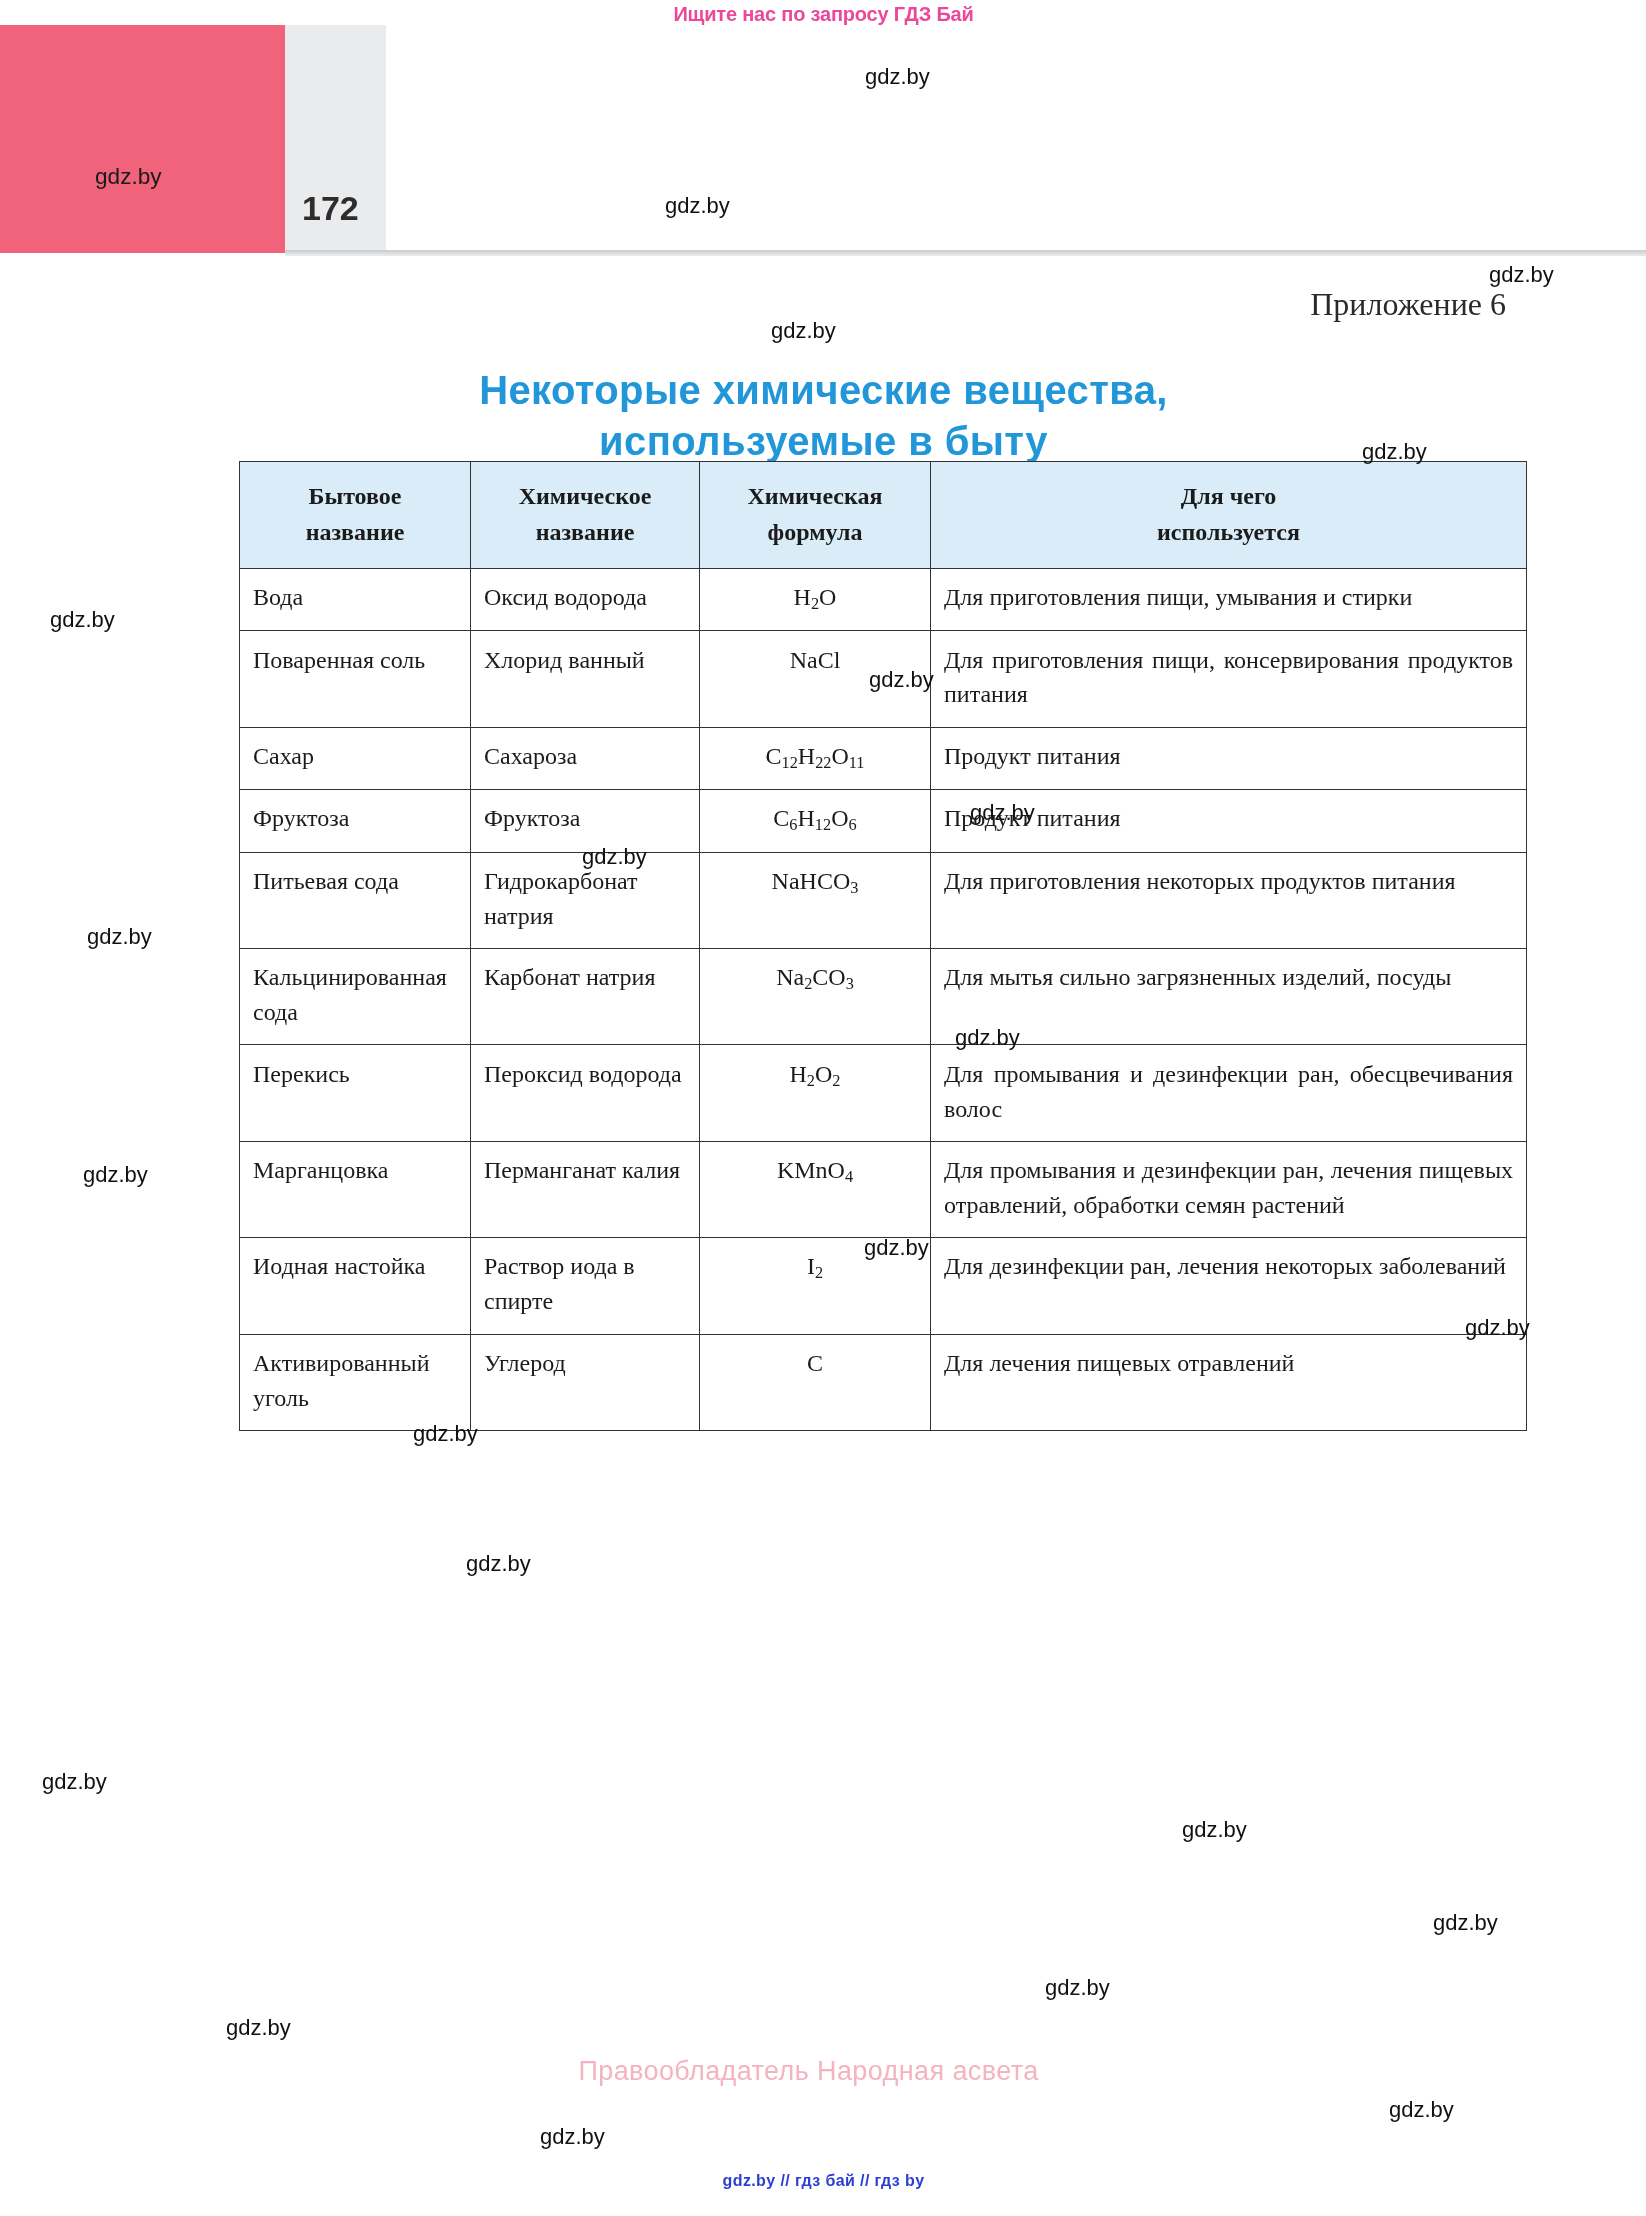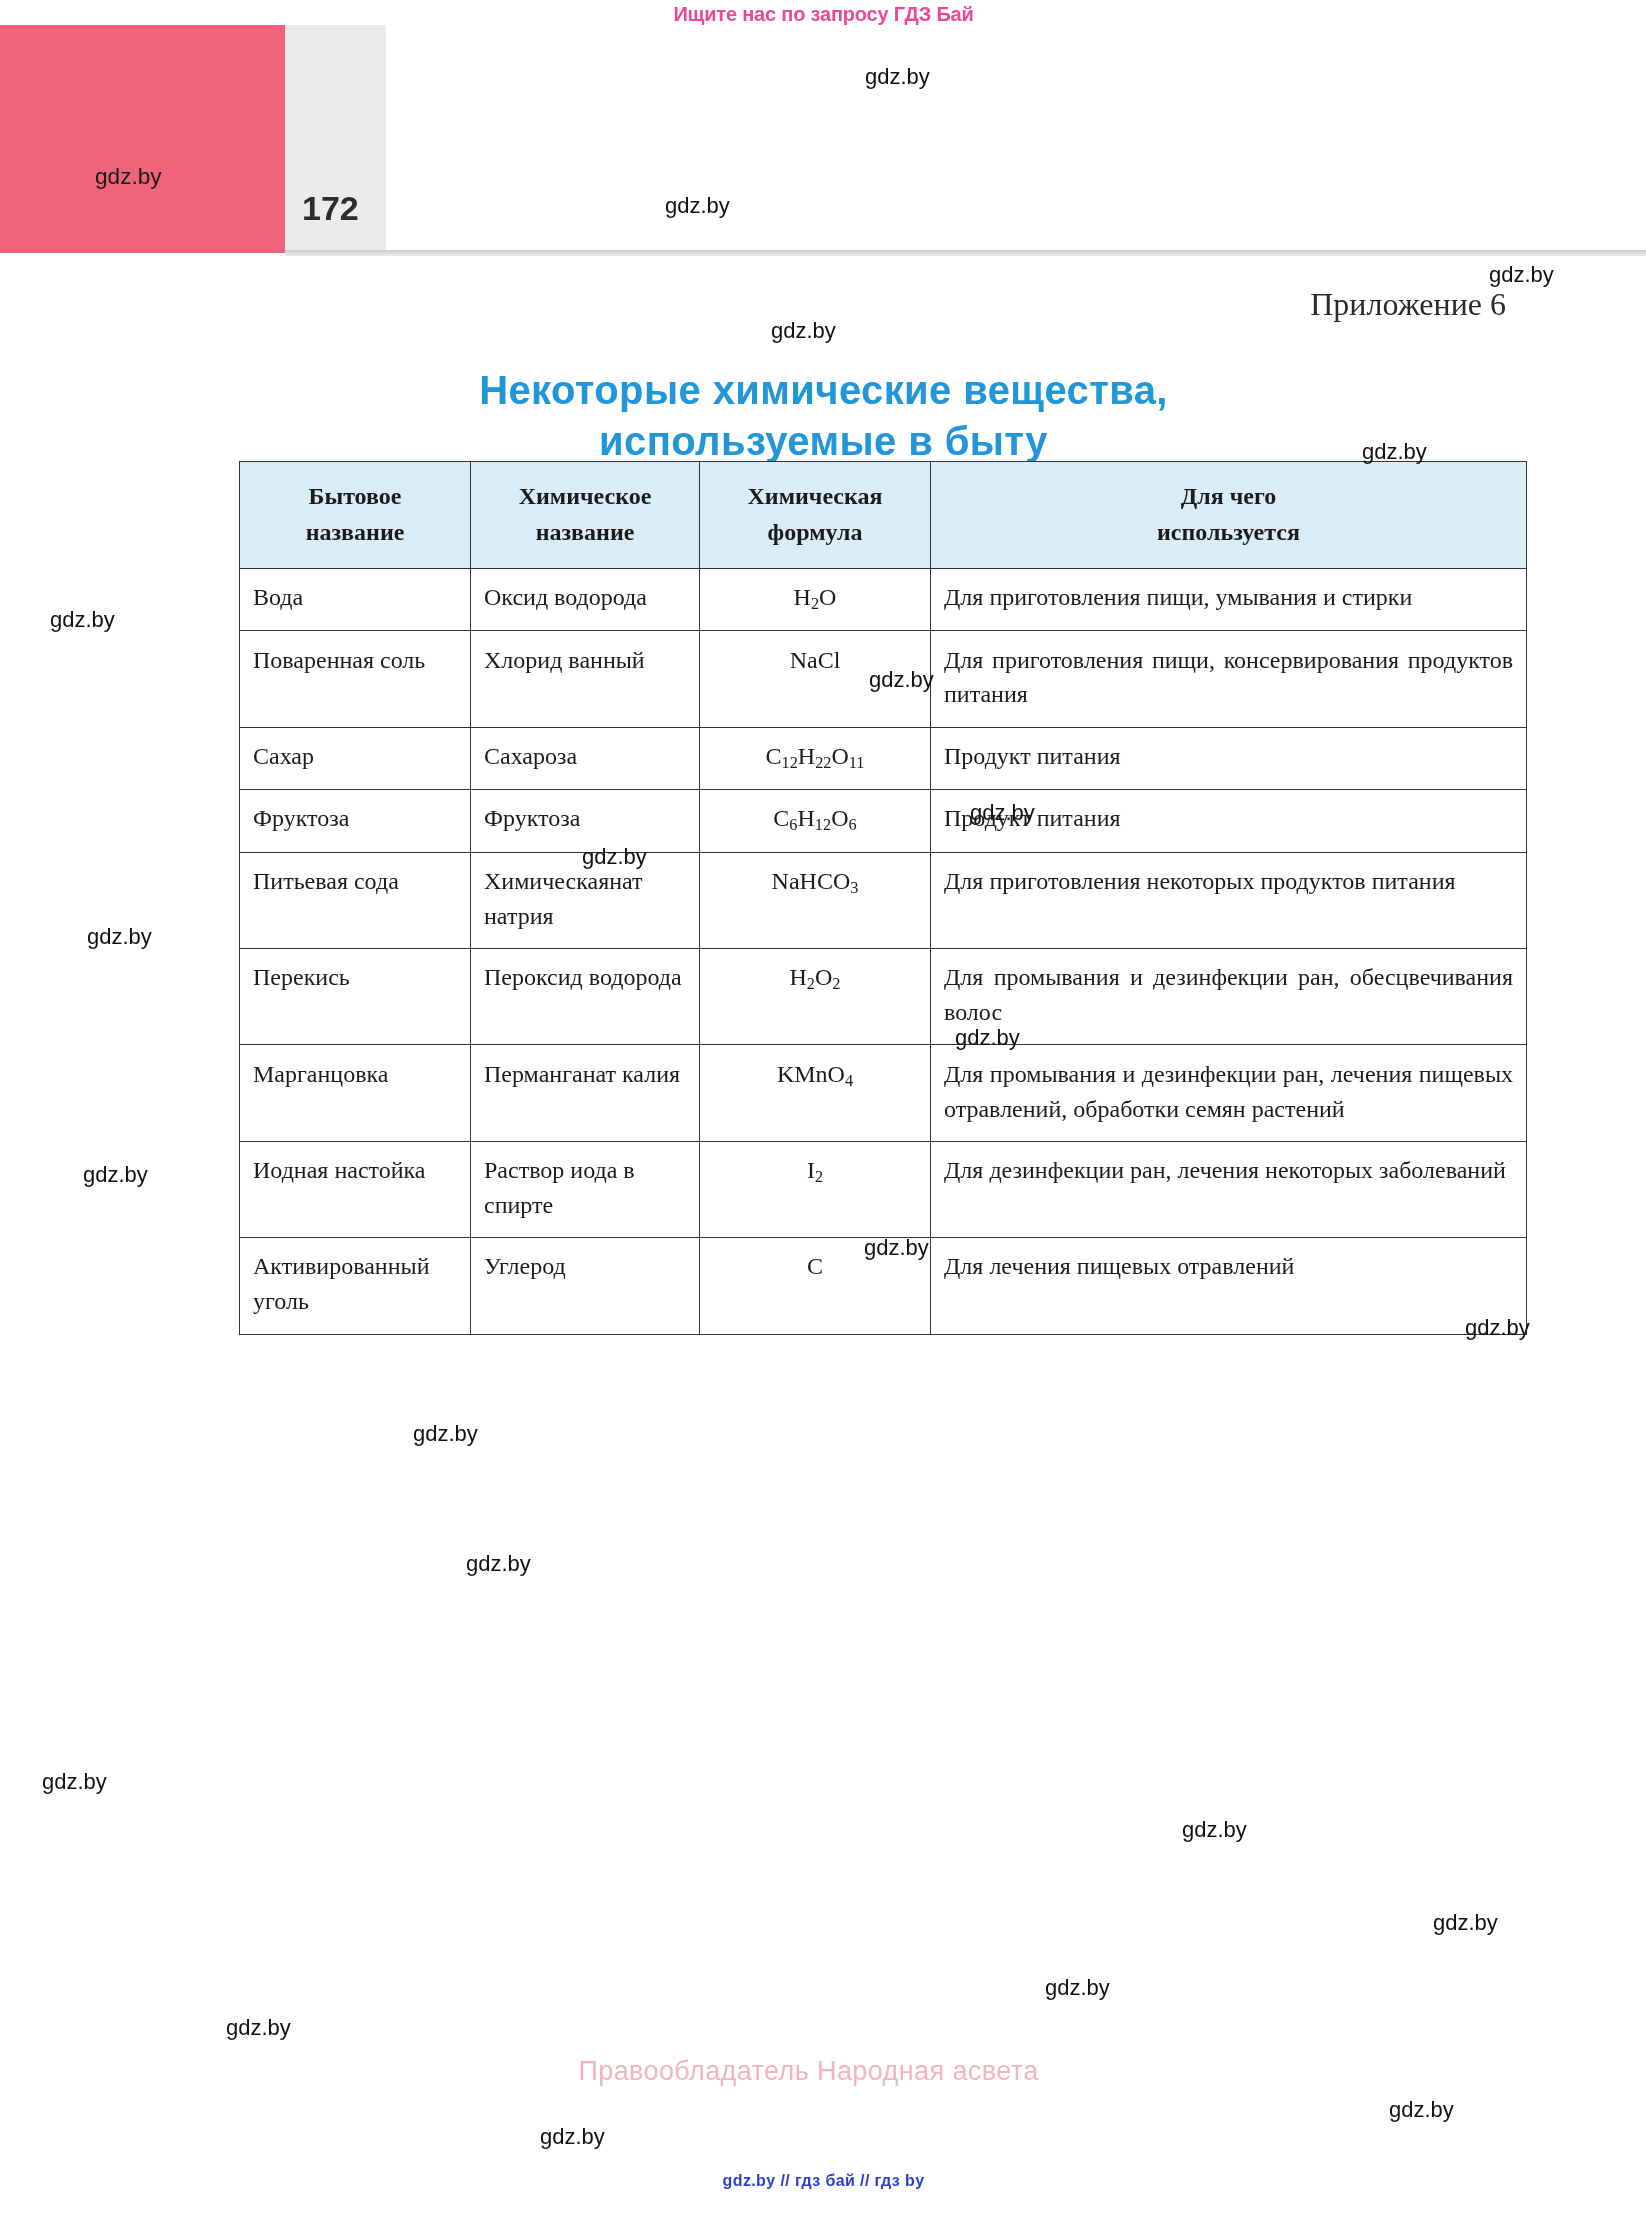--- a/index.html
+++ b/index.html
@@ -243,23 +243,29 @@
           <td class="usage short">Продукт питания</td>
         </tr>
         <tr>
           <td>Фруктоза</td>
           <td>Фруктоза</td>
           <td class="formula">C<sub>6</sub>H<sub>12</sub>O<sub>6</sub></td>
           <td class="usage short">Продукт питания</td>
         </tr>
         <tr>
           <td>Питьевая сода</td>
-          <td>Химическая­нат натрия</td>
+          <td>Гидрокарбо­нат натрия</td>
           <td class="formula">NaHCO<sub>3</sub></td>
           <td class="usage">Для приготовления некоторых продуктов питания</td>
+        </tr>
+        <tr>
+          <td>Кальциниро­ванная сода</td>
+          <td>Карбонат натрия</td>
+          <td class="formula">Na<sub>2</sub>CO<sub>3</sub></td>
+          <td class="usage">Для мытья сильно загрязненных изде­лий, посуды</td>
         </tr>
         <tr>
           <td>Перекись</td>
           <td>Пероксид водорода</td>
           <td class="formula">H<sub>2</sub>O<sub>2</sub></td>
           <td class="usage">Для промывания и дезинфекции ран, обес­цвечивания волос</td>
         </tr>
         <tr>
           <td>Марганцовка</td>
           <td>Перманганат калия</td>

